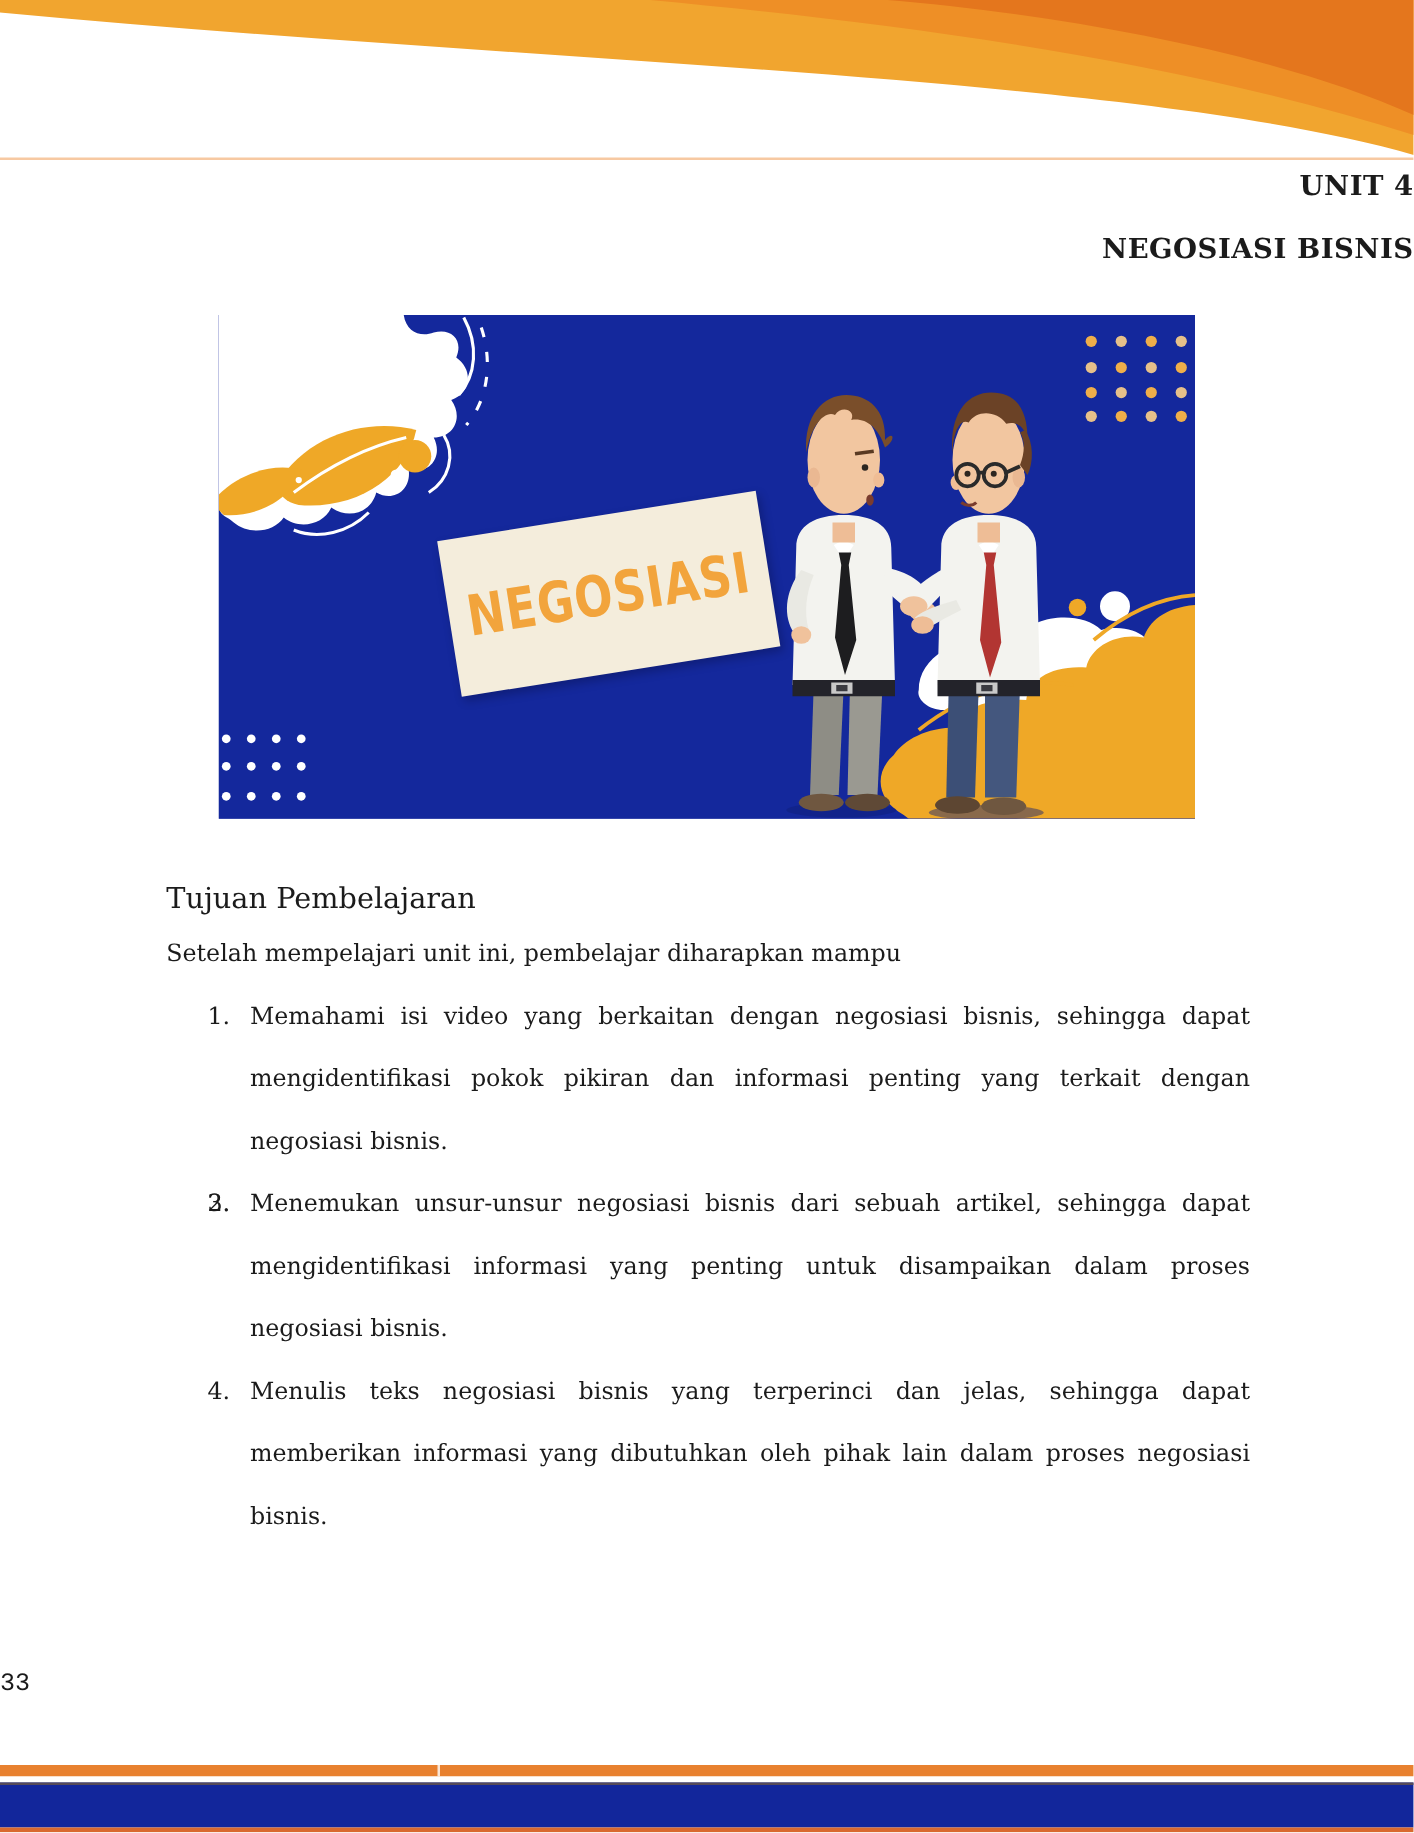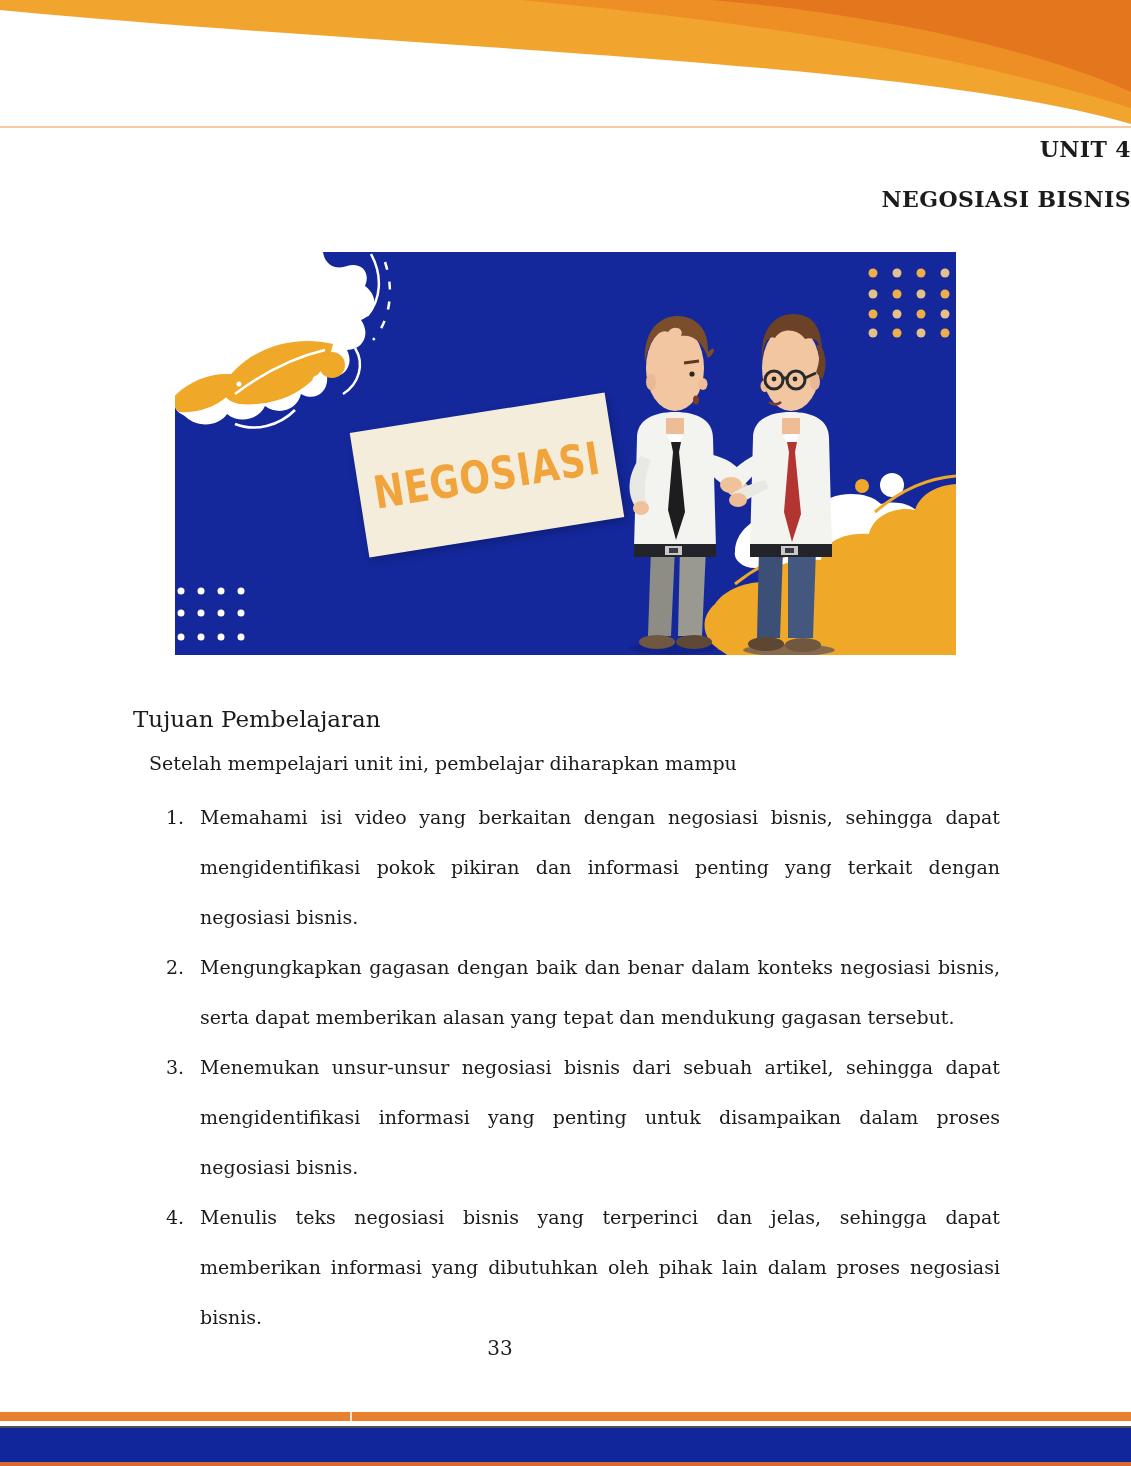--- a/index.html
+++ b/index.html
@@ -26,26 +26,26 @@
     box-shadow:2px 4px 8px rgba(0,0,20,.25);
   }
   .nego-card span {
     font-family:"DejaVu Sans","Liberation Sans",sans-serif; font-weight:bold; font-size:45px;
     color:#f2a43c; transform:scaleX(.8); letter-spacing:1px; white-space:nowrap;
   }
 
   
   .content { position:absolute; left:133px; top:706px; width:867px; }
   .section-heading { margin:0 0 18px 0; font-size:23px; font-weight:normal; }
-  .intro { margin:16px; font-size:19px; line-height:26px; }
+  .intro { margin:0; font-size:19px; line-height:26px; }
   ol.objectives { list-style:none; margin:12px 0 0 0; padding:0; }
   ol.objectives li { position:relative; padding-left:67px; font-size:19px; line-height:50px; text-align:justify; }
   ol.objectives li .num { position:absolute; left:33px; top:0; }
 
-  .page-number { position:absolute; top:1336px; left:0; width:1000px; text-align:center; font-size:20px; }
+  .page-number { position:absolute; top:1336px; left:0; width:1000px; text-align:left; font-size:20px;font-family:Liberation Mono, monospace; }
 
   
   .footer-orange-bar { position:absolute; left:0; top:1412px; width:1131px; height:9px; background:#e8812f; }
   .footer-orange-bar .divider { position:absolute; left:350px; top:0; width:2px; height:9px; background:rgba(255,255,255,.8); }
   .footer-blue-bar { position:absolute; left:0; top:1426px; width:1131px; height:36px; background:#12269b; border-top:2px solid #554a58; box-sizing:border-box; }
   .footer-bottom-line { position:absolute; left:0; top:1462px; width:1131px; height:4px; background:#d9692f; }
 </style>
 </head>
 <body>
 
@@ -207,21 +207,20 @@
   <section class="content">
     <h3 class="section-heading">Tujuan Pembelajaran</h3>
     <p class="intro">Setelah mempelajari unit ini, pembelajar diharapkan mampu</p>
     <ol class="objectives">
       <li>
         <span class="num">1.</span>
         <span class="txt">Memahami isi video yang berkaitan dengan negosiasi bisnis, sehingga dapat mengidentifikasi pokok pikiran dan informasi penting yang terkait dengan negosiasi bisnis.</span>
       </li>
       <li>
         <span class="num">2.</span>
-        <span class="txt">Mengungkapkan gagasan dengan baik dan benar dalam konteks negosiasi bisnis, serta dapat memberikan alasan yang tepat dan mendukung gagasan tersebut.</span>
       </li>
       <li>
         <span class="num">3.</span>
         <span class="txt">Menemukan unsur-unsur negosiasi bisnis dari sebuah artikel, sehingga dapat mengidentifikasi informasi yang penting untuk disampaikan dalam proses negosiasi bisnis.</span>
       </li>
       <li>
         <span class="num">4.</span>
         <span class="txt">Menulis teks negosiasi bisnis yang terperinci dan jelas, sehingga dapat memberikan informasi yang dibutuhkan oleh pihak lain dalam proses negosiasi bisnis.</span>
       </li>
     </ol>

